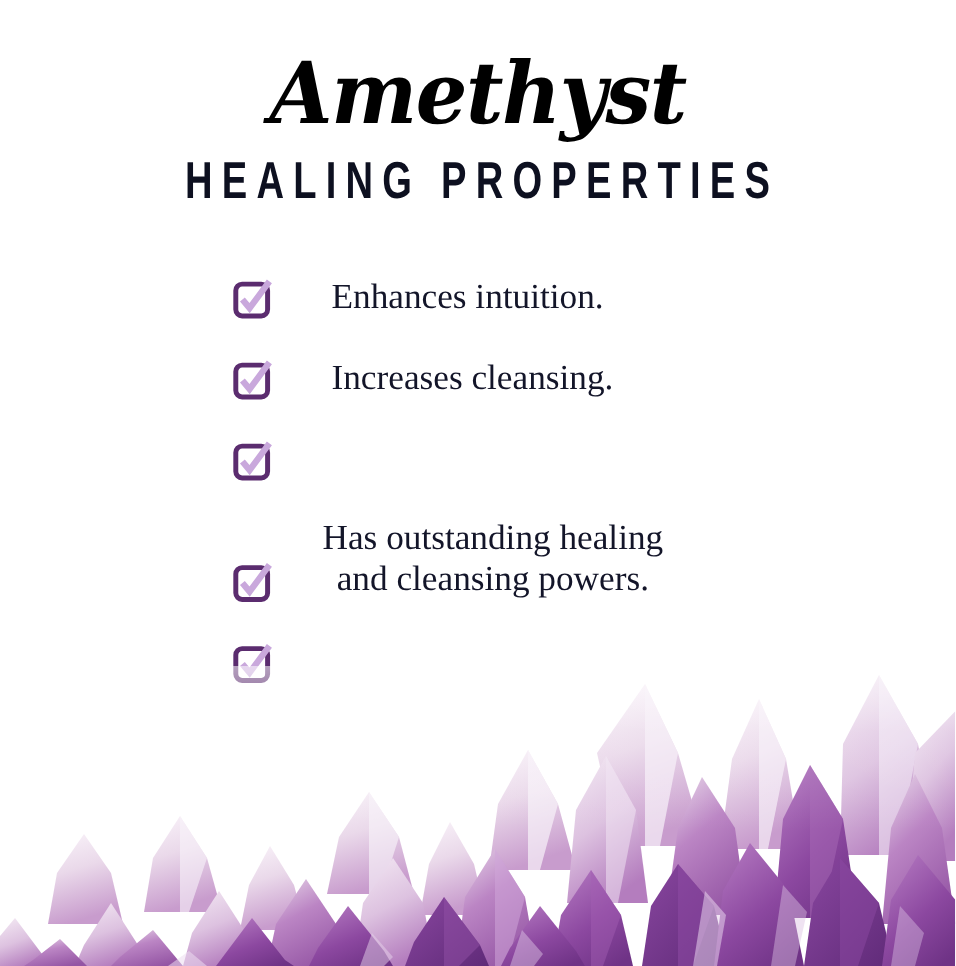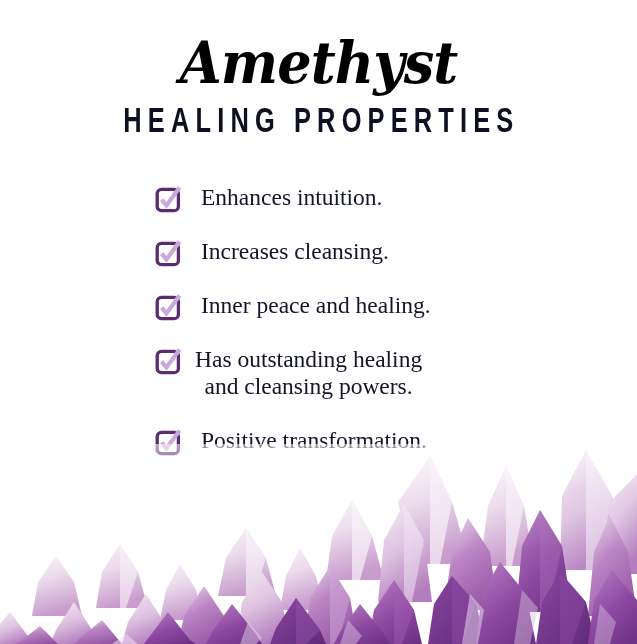--- a/index.html
+++ b/index.html
@@ -50,22 +50,23 @@
 
   
   .list {
     position: absolute;
     top: 183px;
     left: 155px;
     width: 430px;
   }
   .list-item {
     display: flex;
-    align-items: flex-start;
+    align-items: flex-end;
     margin-bottom: 25px;
+    gap: 20px;
   }
   .list-item.tight { }
   .list-item:last-child { margin-bottom: 0; }
 
   .checkbox {
     position: relative;
     width: 26px;
     height: 26px;
     flex: 0 0 26px;
     margin-top: 3px;
@@ -129,42 +130,40 @@
       <span class="item-text">Increases cleansing.</span>
     </div>
 
     <div class="list-item">
       <span class="checkbox">
         <svg width="26" height="26" viewBox="0 0 26 26">
           <rect x="2.2" y="3.4" width="21.2" height="21.2" rx="4.2" ry="4.2" fill="#ffffff" stroke="#5b2c6f" stroke-width="3.3"></rect>
           <path d="M6.6 13.6 L11.4 19.4 L24.6 1.6" fill="none" stroke="#c9a8dc" stroke-width="4.2" stroke-linecap="butt" stroke-linejoin="miter"></path>
         </svg>
       </span>
-      <span class="item-text">Inner peace and healing.</span>
     </div>
 
     <div class="list-item tight">
       <span class="checkbox">
         <svg width="26" height="26" viewBox="0 0 26 26">
           <rect x="2.2" y="3.4" width="21.2" height="21.2" rx="4.2" ry="4.2" fill="#ffffff" stroke="#5b2c6f" stroke-width="3.3"></rect>
           <path d="M6.6 13.6 L11.4 19.4 L24.6 1.6" fill="none" stroke="#c9a8dc" stroke-width="4.2" stroke-linecap="butt" stroke-linejoin="miter"></path>
         </svg>
       </span>
       <span class="item-text two-line">Has outstanding healing
 and cleansing powers.</span>
     </div>
 
     <div class="list-item">
       <span class="checkbox">
         <svg width="26" height="26" viewBox="0 0 26 26">
           <rect x="2.2" y="3.4" width="21.2" height="21.2" rx="4.2" ry="4.2" fill="#ffffff" stroke="#5b2c6f" stroke-width="3.3"></rect>
           <path d="M6.6 13.6 L11.4 19.4 L24.6 1.6" fill="none" stroke="#c9a8dc" stroke-width="4.2" stroke-linecap="butt" stroke-linejoin="miter"></path>
         </svg>
       </span>
-      <span class="item-text">Positive transformation.</span>
     </div>
 
   </div>
 
   <div class="crystals">
     <svg viewBox="0 0 637 200" preserveAspectRatio="none">
       <defs>
         <linearGradient id="gPale" x1="0" y1="0" x2="0.25" y2="1">
           <stop offset="0%" stop-color="#faf4fa"></stop>
           <stop offset="45%" stop-color="#ead9ea"></stop>

